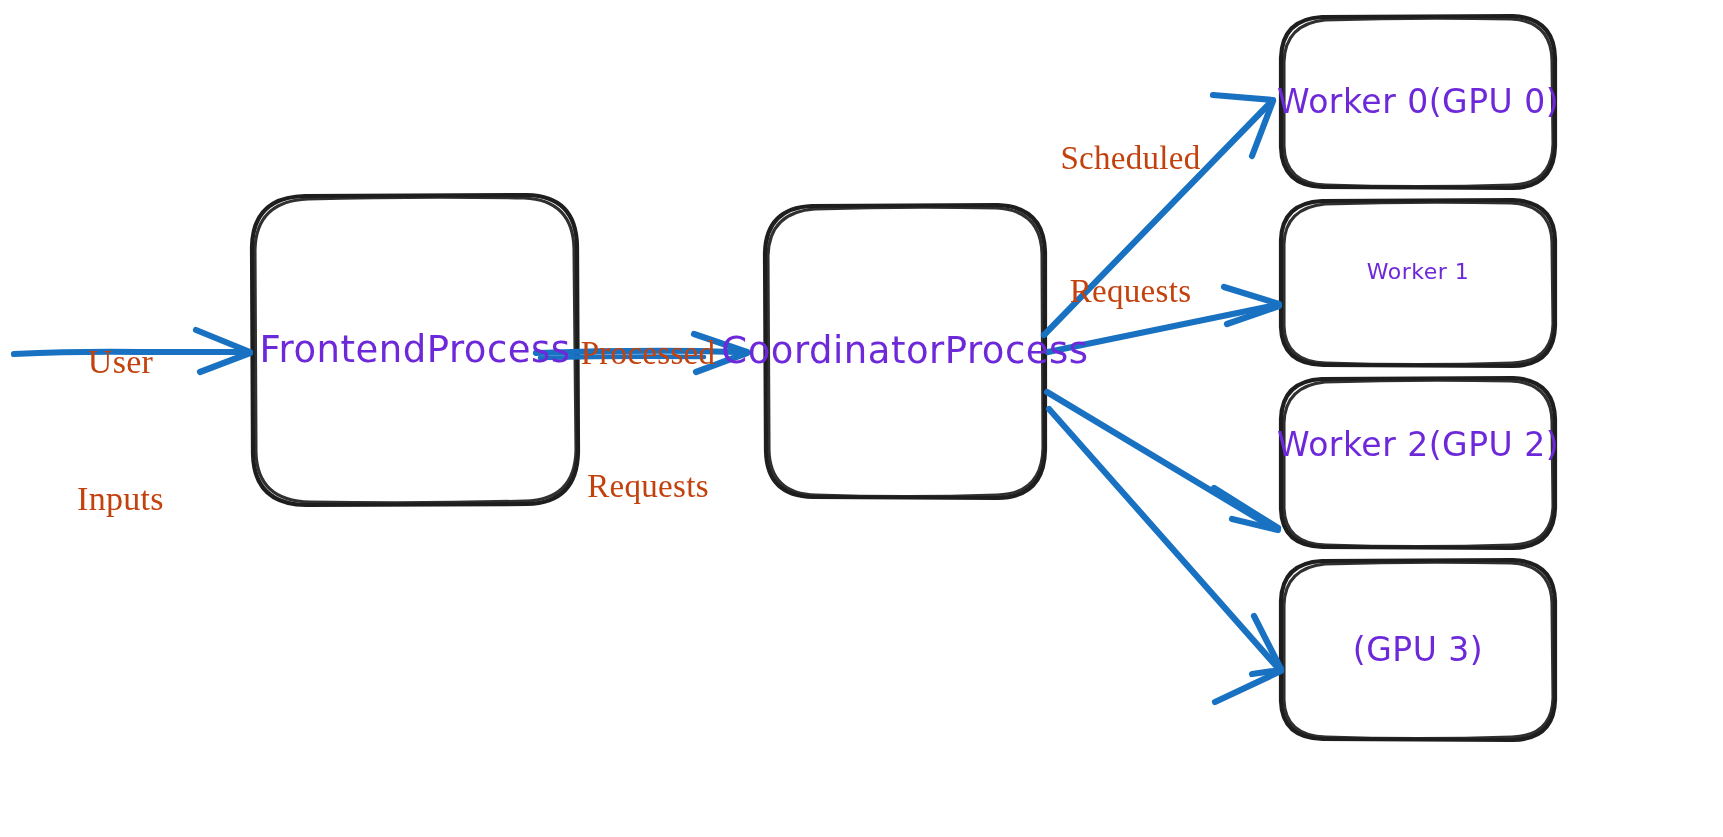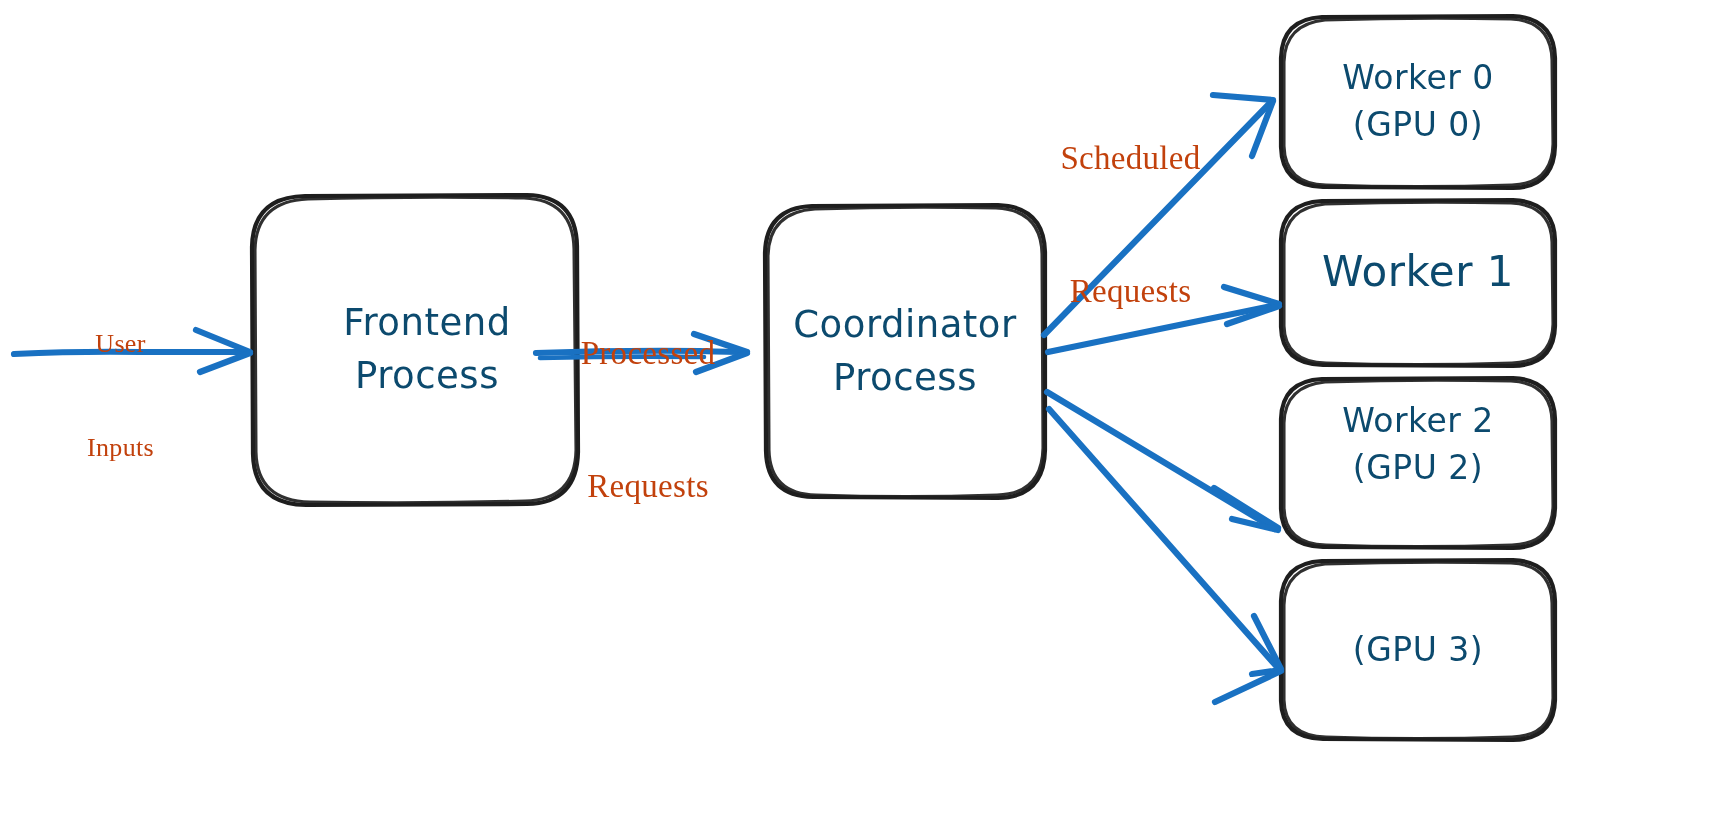--- a/index.html
+++ b/index.html
@@ -23,25 +23,25 @@
   #sketch {
     position: absolute;
     left: 0;
     top: 0;
     width: 1723px;
     height: 837px;
   }
   .node-label {
     position: absolute;
     display: flex;
-    flex-direction: column;
+    flex-direction: row;
     align-items: center;
     justify-content: center;
     text-align: center;
-    color: #0c4a6e;
+    color: #6d28d9;
     font-family: "DejaVu Sans", sans-serif;
     line-height: 1.42;
     letter-spacing: 0.5px;
     pointer-events: none;
     white-space: pre;
   }
   .node-label .l1, .node-label .l2 {
     display: block;
   }
   .edge-label {
@@ -51,31 +51,31 @@
     line-height: 1.34;
     letter-spacing: 0.3px;
     text-align: center;
     white-space: pre;
   }
   .edge-label .l1, .edge-label .l2 {
     display: block;
   }
 
   
-  #lbl-frontend   { left: 252px; top: 195px; width: 326px; height: 310px; font-size: 37px; padding-left: 12px; }
+  #lbl-frontend   { left: 252px; top: 195px; width: 326px; height: 310px; font-size: 37px; }
   #lbl-coordinator{ left: 765px; top: 205px; width: 280px; height: 293px; font-size: 37px; }
 
   
   #lbl-worker-0 { left: 1282px; top: 16px;  width: 272px; height: 172px; font-size: 33px; }
-  #lbl-worker-1 { left: 1282px; top: 200px; width: 272px; height: 144px; font-size: 42px; gap: 18px; }
+  #lbl-worker-1 { left: 1282px; top: 200px; width: 272px; height: 144px; font-size: 22px; gap: 18px; }
   #lbl-worker-2 { left: 1282px; top: 360px; width: 272px; height: 170px; font-size: 33px; }
   #lbl-worker-3 { left: 1282px; top: 560px; width: 272px; height: 180px; font-size: 33px; }
 
   
-  #lbl-user-inputs        { left: 38px;   top: 257px; width: 165px; font-size: 26px; }
+  #lbl-user-inputs        { left: 38px;   top: 248px; width: 165px; font-size: 34px; }
   #lbl-processed-requests { left: 548px;  top: 243px; width: 200px; font-size: 33px; }
   #lbl-scheduled-requests { left: 1033px; top: 48px;  width: 195px; font-size: 33px; }
 </style>
 </head>
 <body>
 
 <div id="canvas">
 
   <svg id="sketch" viewBox="0 0 1723 837">
     <defs>

